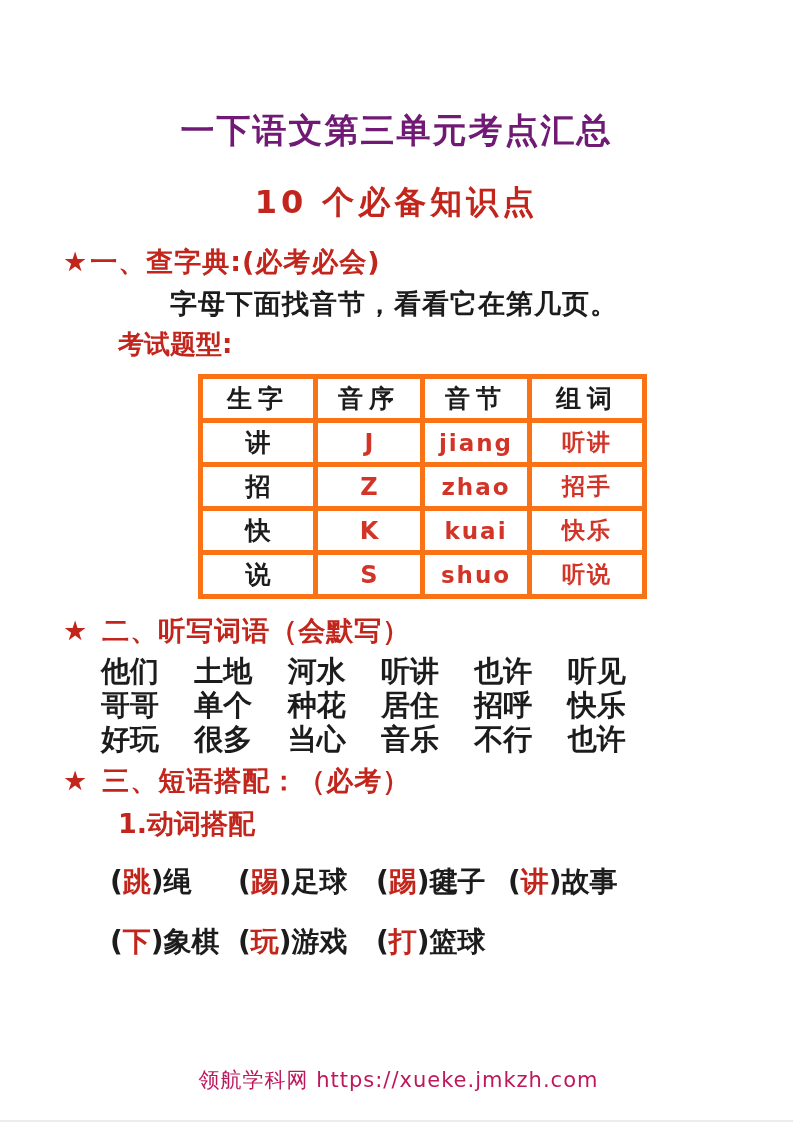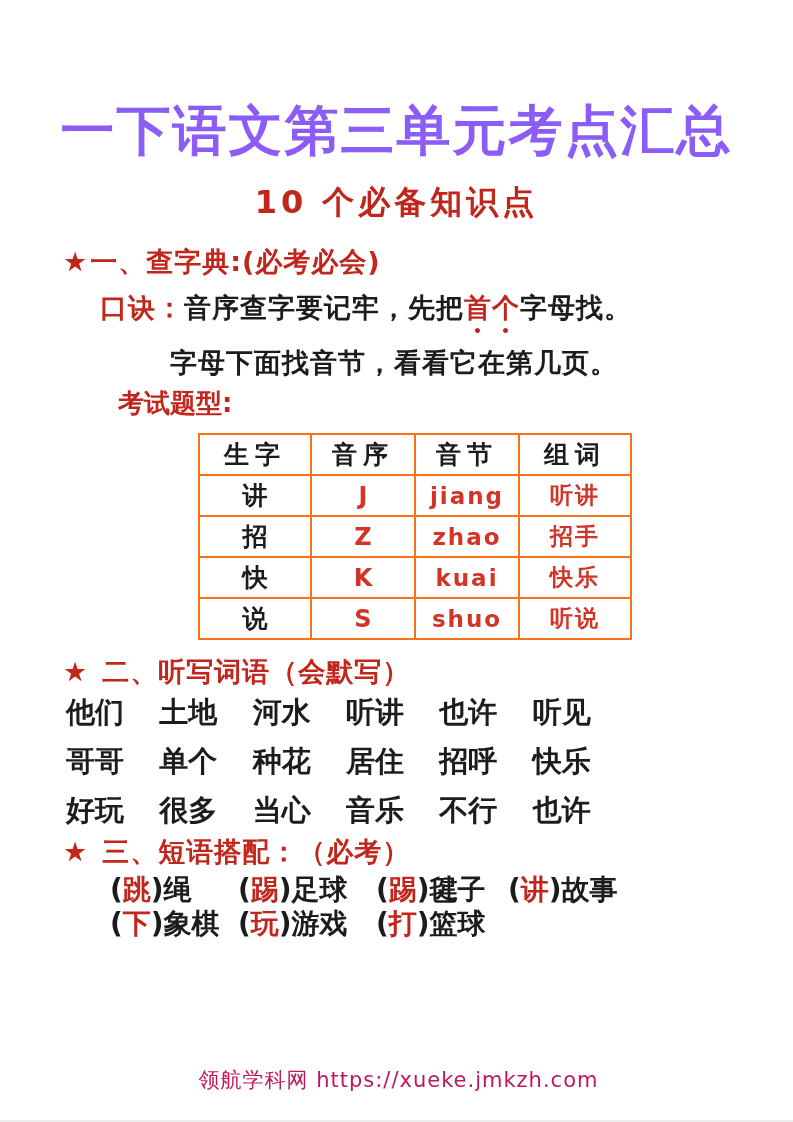--- a/index.html
+++ b/index.html
@@ -12,24 +12,24 @@
     font-family:"DejaVu Sans","Liberation Sans",sans-serif;
     color:#1c1c1c;
   }
   
   .doc-title{
     margin:0;
     padding-top:100px;
     text-align:center;
     font-family:"DejaVu Serif","Liberation Serif",serif;
     font-weight:900;
-    font-size:54px;
+    font-size:34px;
     line-height:60px;
     letter-spacing:2px;
-    color:#8b5cf6;
+    color:#701a75;
   }
   .doc-subtitle{
     margin:20px 0 0 0;
     text-align:center;
     font-size:32px;
     line-height:44px;
     font-weight:700;
     color:#c2251c;
     letter-spacing:4px;
   }
@@ -78,64 +78,64 @@
     font-weight:700;
     color:#c2251c;
   }
   
   .dict-table{
     margin:14px 0 0 198px;
     border-collapse:collapse;
     table-layout:fixed;
   }
   .dict-table td,.dict-table th{
-    border:2px solid #f97316;
+    border:5px solid #f97316;
     height:39px;
     text-align:center;
     vertical-align:middle;
     padding:0;
   }
   .col-char{width:110px;}
   .col-initial{width:102px;}
   .col-syllable{width:102px;}
   .col-word{width:110px;}
   .dict-table th{font-size:25px;font-weight:600;color:#1c1c1c;letter-spacing:6px;}
   .cell-char{font-size:25px;font-weight:600;color:#1c1c1c;}
   .cell-initial{font-size:24px;font-weight:700;color:#d23428;}
   .cell-syllable{font-size:23px;font-weight:700;color:#d23428;letter-spacing:2px;border-radius:13px;}
   .cell-word{font-size:23px;font-weight:600;color:#d23428;letter-spacing:2px;}
   
   .words-grid{
-    margin:6px 0 0 66px;
+    margin:6px 0 0 101px;
     width:560px;
     display:grid;
     grid-template-columns:repeat(6,1fr);
-    row-gap:17px;
+    row-gap:2px;
   }
   .word-item{
     font-size:29px;
     line-height:32px;
     font-weight:600;
     color:#1c1c1c;
     white-space:nowrap;
   }
   
   .sub-heading{
     margin:8px 0 0 118px;
     font-size:27px;
     line-height:34px;
     font-weight:700;
     color:#c2251c;
   }
   .phrase-grid{
-    margin:4px 0 0 110px;
+    margin:25px 0 0 110px;
     width:585px;
     display:grid;
     grid-template-columns:128px 138px 132px auto;
-    row-gap:2px;
+    row-gap:28px;
   }
   .phrase-item{
     font-size:28px;
     line-height:32px;
     font-weight:600;
     color:#1c1c1c;
     white-space:nowrap;
   }
   .phrase-verb{color:#c2251c;font-weight:700;}
   .paren{font-weight:600;color:#1c1c1c;}
@@ -161,23 +161,20 @@
 
 <div class="page">
 
   <h1 class="doc-title">一下语文第三单元考点汇总</h1>
   <div class="doc-subtitle">10 个必备知识点</div>
 
   <h2 class="sec-heading sec1-heading">
     <span class="star star-tight">★</span><span>一、查字典:(必考必会)</span>
   </h2>
 
-  <div class="koujue-line1">
-    <span class="koujue-label">口诀：</span><span>音序查字要记牢，先把</span><span class="emph-red">首个</span><span>字母找。</span>
-  </div>
   <div class="koujue-line2">字母下面找音节，看看它在第几页。</div>
 
   <div class="exam-type-label">考试题型:</div>
 
   <table class="dict-table">
     <tbody>
         <tr>
       <th class="col-char">生字</th>
       <th class="col-initial">音序</th>
       <th class="col-syllable">音节</th>
@@ -232,20 +229,21 @@
     <span class="word-item">当心</span>
     <span class="word-item">音乐</span>
     <span class="word-item">不行</span>
     <span class="word-item">也许</span>
   </div>
 
   <h2 class="sec-heading sec3-heading">
     <span class="star star-gap">★</span><span>三、短语搭配：（必考）</span>
   </h2>
 
+  <div class="sub-heading">1.动词搭配</div>
 
   <div class="phrase-grid">
     <span class="phrase-item"><span class="paren">(</span><span class="phrase-verb">跳</span><span class="paren">)</span><span>绳</span></span>
     <span class="phrase-item"><span class="paren">(</span><span class="phrase-verb">踢</span><span class="paren">)</span><span>足球</span></span>
     <span class="phrase-item"><span class="paren">(</span><span class="phrase-verb">踢</span><span class="paren">)</span><span>毽子</span></span>
     <span class="phrase-item"><span class="paren">(</span><span class="phrase-verb">讲</span><span class="paren">)</span><span>故事</span></span>
     <span class="phrase-item"><span class="paren">(</span><span class="phrase-verb">下</span><span class="paren">)</span><span>象棋</span></span>
     <span class="phrase-item"><span class="paren">(</span><span class="phrase-verb">玩</span><span class="paren">)</span><span>游戏</span></span>
     <span class="phrase-item"><span class="paren">(</span><span class="phrase-verb">打</span><span class="paren">)</span><span>篮球</span></span>
   </div>

